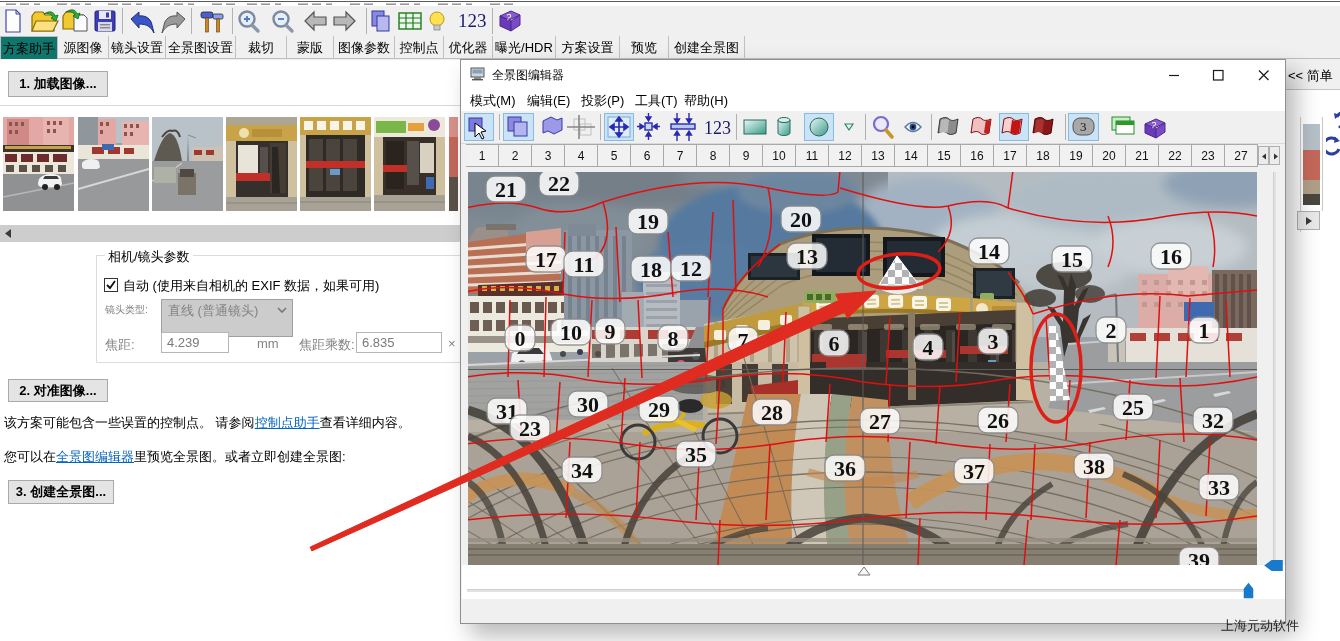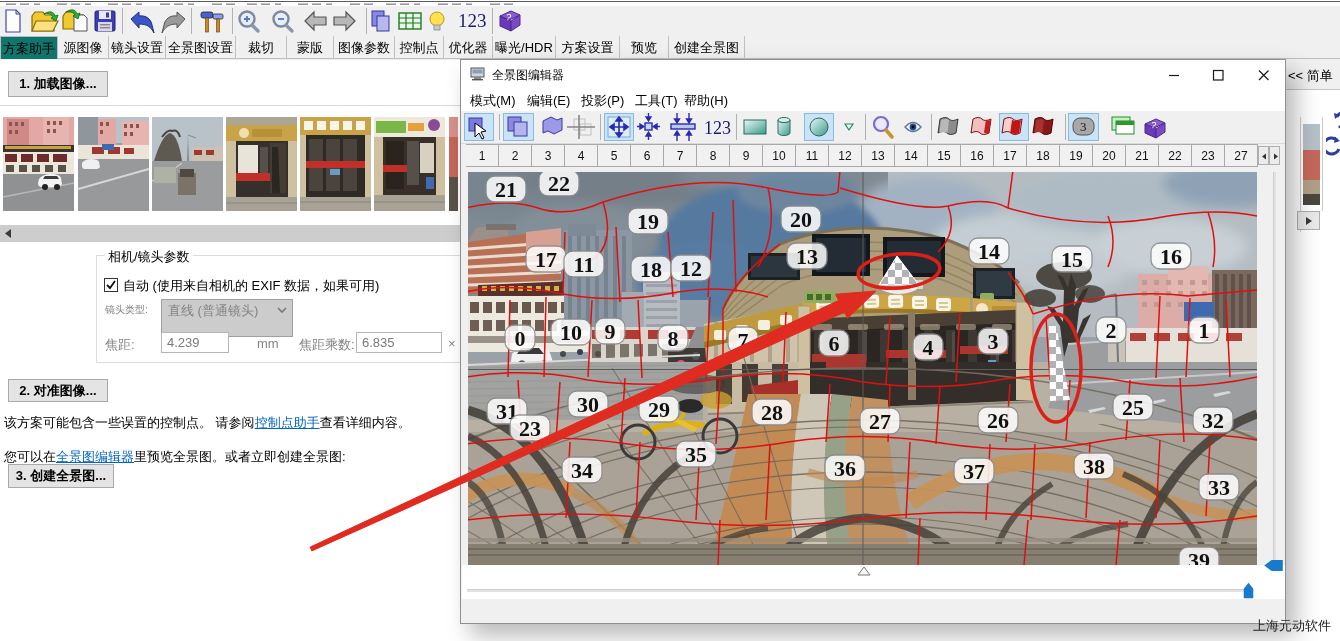--- a/index.html
+++ b/index.html
@@ -39,21 +39,21 @@
 .wsep{position:absolute;top:3px;width:1px;height:26px;background:#b0b0b0;}
 .selbg{position:absolute;background:#cbe3f6;border:1px solid #87bbe2;box-sizing:border-box;}
 #ntabs{left:0;top:84px;width:824px;height:24px;background:#f0f0f0;font-size:12px;}
 #ntabs .nt{position:absolute;top:0;width:33px;height:23px;line-height:23px;text-align:center;
  border-right:1px solid #a9a9a9;border-top:1px solid #a9a9a9;border-bottom:1px solid #a9a9a9;box-sizing:border-box;background:#f1f1f1;color:#111;}
 #canvwrap{left:7px;top:112px;width:789px;height:393px;background:#9aa2a8;}
 #wbottom{left:1px;top:505px;width:823px;height:34px;background:#fff;}
 #wstatus{left:1px;top:539px;width:823px;height:25px;background:#f0f0f0;border-top:1px solid #d6d6d6;box-sizing:border-box;font-size:13px;color:#000;}
 
 #rhead{left:1286px;top:60px;width:54px;height:30px;background:#f0f0f0;border-bottom:1px solid #c4c4c4;box-sizing:border-box;font-size:13px;}
-#wm{left:1253px;top:617px;width:86px;height:16px;font-size:13px;color:#222;z-index:60;letter-spacing:0;}
+#wm{left:1221px;top:617px;width:86px;height:16px;font-size:13px;color:#222;z-index:60;letter-spacing:0;}
 #arrowsvg{left:0;top:0;width:1340px;height:641px;z-index:40;pointer-events:none;}
 </style>
 </head>
 <body>
 <div class="abs" id="topstrip"></div>
 <div class="abs" id="topline"></div>
 <svg class="abs" id="dashes" style="left:0;top:2px;width:560px;height:4px" viewBox="0 0 560 4">
 <g fill="#8a8a8a">
       <rect x="6" y="1.5" width="10" height="1.4"></rect>
       <rect x="20" y="1.5" width="9" height="1.4"></rect>
@@ -363,21 +363,21 @@
   <span class="gray" style="position:absolute;left:8px;top:80px;font-size:13px">焦距:</span>
   <div class="inp" style="left:64px;top:76px;width:68px;height:21px">4.239</div>
   <span class="gray" style="position:absolute;left:160px;top:80px;font-size:13px">mm</span>
   <span class="gray" style="position:absolute;left:202px;top:80px;font-size:13px">焦距乘数:</span>
   <div class="inp" style="left:259px;top:76px;width:86px;height:21px">6.835</div>
   <span class="gray" style="position:absolute;left:351px;top:80px;font-size:13px">×</span>
 </div>
 <div class="btn" style="left:8px;top:319px;width:100px;height:23px;line-height:21px">2. 对准图像...</div>
 <div style="position:absolute;left:4px;top:354px;font-size:13px">该方案可能包含一些误置的控制点。 请参阅<span class="lnk">控制点助手</span>查看详细内容。</div>
 <div style="position:absolute;left:4px;top:388px;font-size:13px">您可以在<span class="lnk">全景图编辑器</span>里预览全景图。或者立即创建全景图:</div>
-<div class="btn" style="left:8px;top:404px;width:106px;height:24px;line-height:22px">3. 创建全景图...</div>
+<div class="btn" style="left:8px;top:420px;width:106px;height:24px;line-height:22px">3. 创建全景图...</div>
 
 <div style="position:absolute;left:1303px;top:64px;width:17px;height:81px;overflow:hidden">
   <div style="position:absolute;left:0;top:0;width:17px;height:26px;background:#b6c0c8"></div>
   <div style="position:absolute;left:0;top:26px;width:17px;height:30px;background:#c4685a"></div>
   <div style="position:absolute;left:0;top:56px;width:17px;height:14px;background:#b0a088"></div>
   <div style="position:absolute;left:0;top:70px;width:17px;height:11px;background:#4a4640"></div>
 </div>
 <div style="position:absolute;left:1322px;top:57px;width:1px;height:94px;background:#c8c8c8"></div>
     <div style="position:absolute;left:1300px;top:57px;width:1px;height:115px;background:#cccccc"></div>
 <svg style="position:absolute;left:1326px;top:52px" width="14" height="46" viewBox="0 0 14 46">

